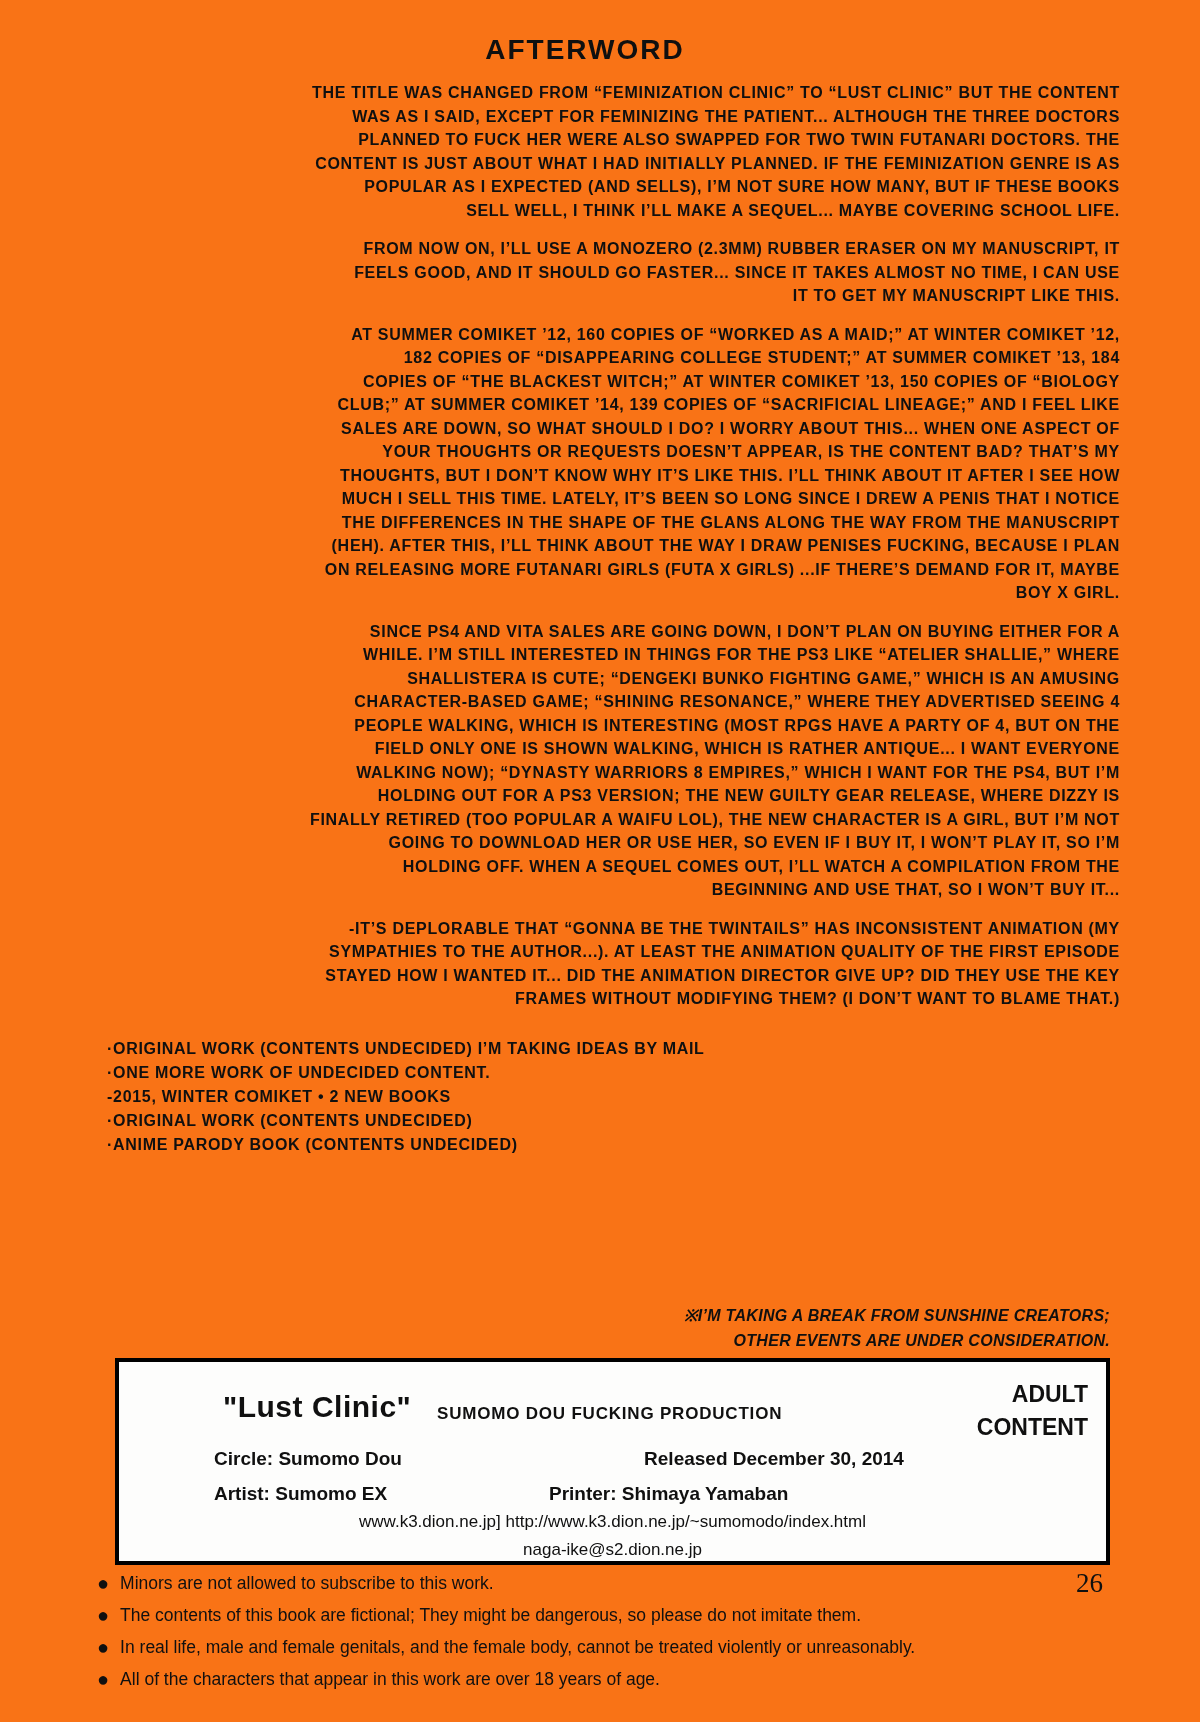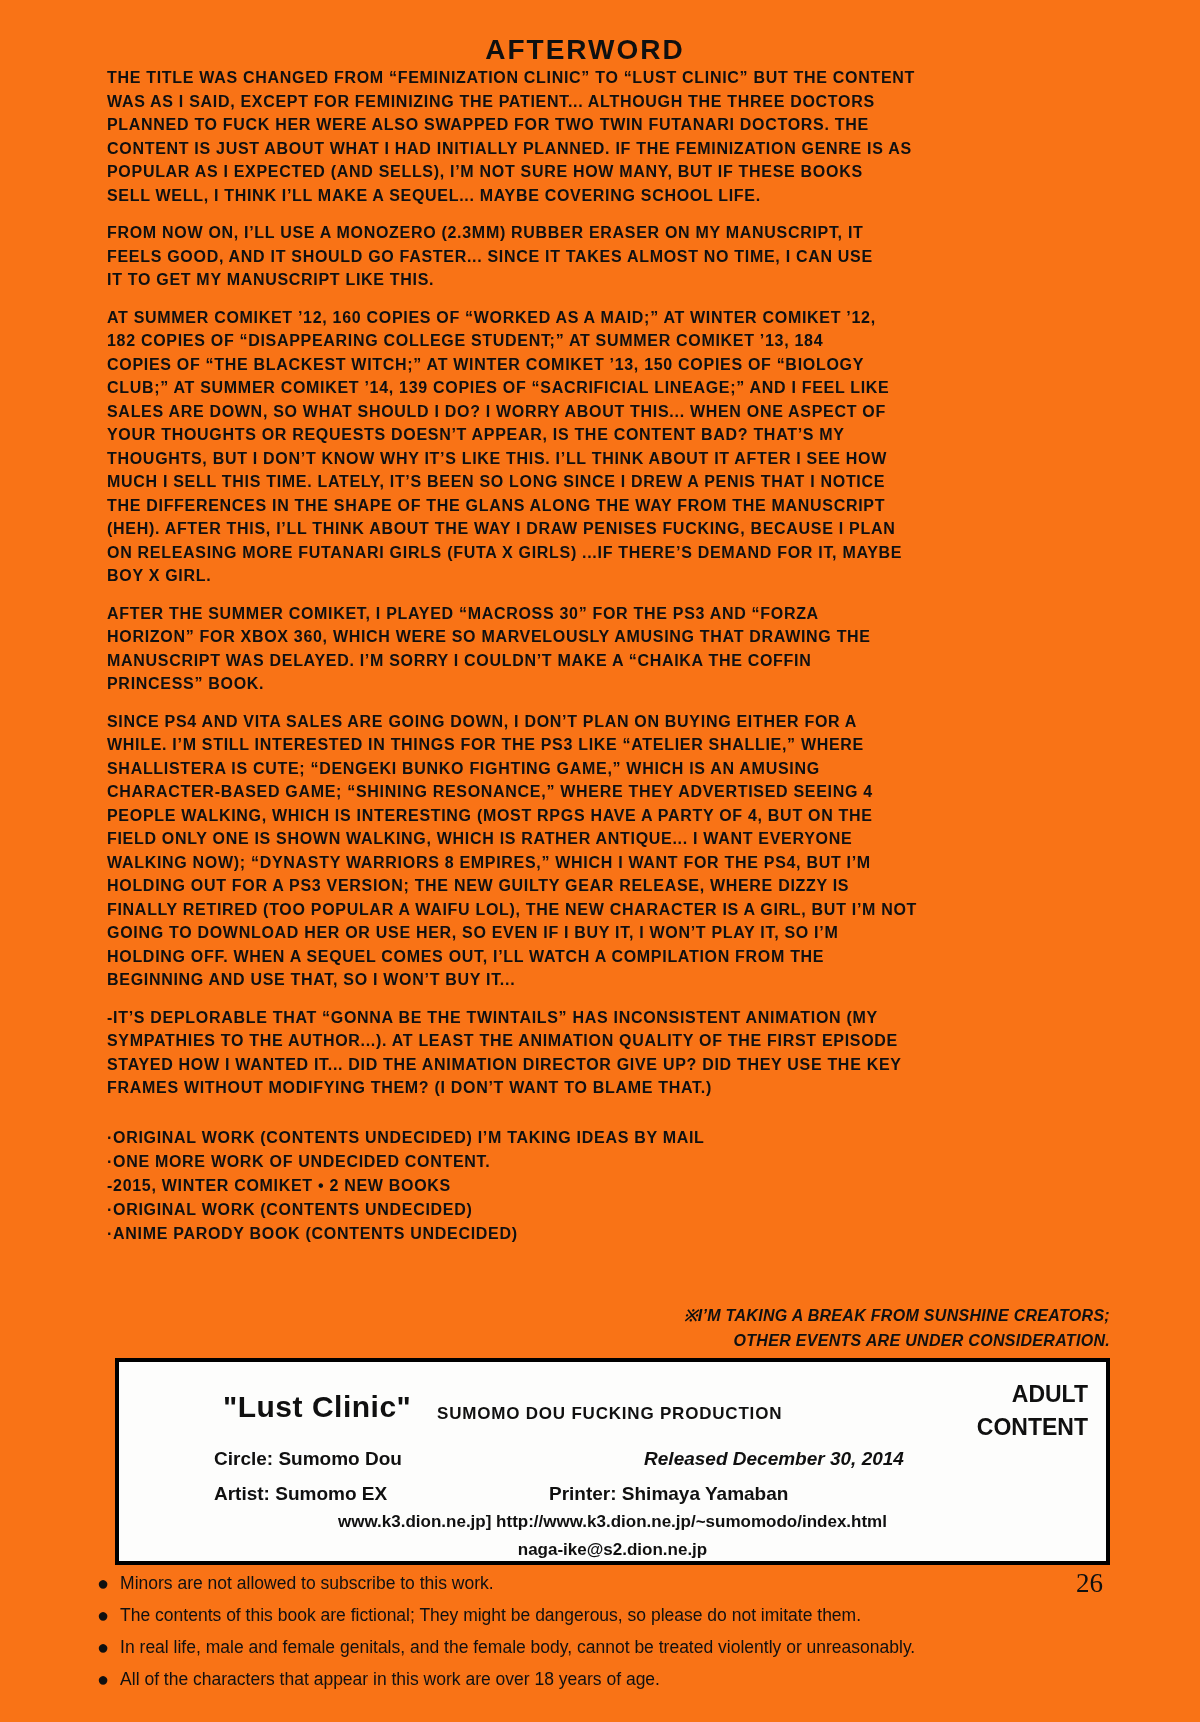--- a/index.html
+++ b/index.html
@@ -15,21 +15,21 @@
   .title {
     position:absolute; top:34px; left:0; width:1170px;
     text-align:center;
     font-size:28px; font-weight:bold; letter-spacing:2px;
   }
   .body {
     position:absolute; top:66px; left:107px; width:1013px;
     font-size:16px; font-weight:bold; line-height:23.5px;
     letter-spacing:0.7px;
   }
-  .para { margin:0 0 14px 0; white-space:pre-line; }
+  .para { margin:15px 0 14px 0; white-space:pre-line;text-align:right; }
   .plans-heading {
     margin:11px 0 0 72px;
     font-size:26px; line-height:34px; letter-spacing:1px;
   }
   .plans-list { margin-top:26px; }
   .plan-line { line-height:24px; white-space:pre; }
   .side-note {
     position:absolute; top:1303px; right:90px;
     text-align:right;
     font-size:16px; font-weight:bold; line-height:25px;
@@ -55,25 +55,25 @@
   }
   .colophon .adult {
     position:absolute; right:18px; top:16px;
     text-align:right;
     font-size:23px; font-weight:bold; line-height:33px;
     white-space:pre-line;
   }
   .colophon .credit { font-size:19px; font-weight:bold; position:absolute; }
   .colophon .circle   { left:95px;  top:86px;  }
   .colophon .artist   { left:95px;  top:121px; }
-  .colophon .released { left:430px; top:86px;  width:450px; text-align:center;font-style:italic; }
+  .colophon .released { left:430px; top:86px;  width:450px; text-align:center; }
   .colophon .printer  { left:430px; top:121px; width:450px; text-align:left; }
   .colophon .url, .colophon .email {
     position:absolute; left:0; right:0; text-align:center;
-    font-size:17px; font-weight:bold;
+    font-size:17px; font-weight:normal;
   }
   .colophon .url   { top:150px; }
   .colophon .email { top:178px; }
   
   .disclaimers { position:absolute; left:97px; top:1572px; width:1000px; }
   .disclaimers .row {
     display:flex; align-items:flex-start; gap:11px;
     margin-bottom:9px;
     font-size:17.5px; line-height:23px; font-weight:normal;
   }
@@ -106,24 +106,20 @@
 COPIES OF “THE BLACKEST WITCH;” AT WINTER COMIKET ’13, 150 COPIES OF “BIOLOGY
 CLUB;” AT SUMMER COMIKET ’14, 139 COPIES OF “SACRIFICIAL LINEAGE;” AND I FEEL LIKE
 SALES ARE DOWN, SO WHAT SHOULD I DO? I WORRY ABOUT THIS... WHEN ONE ASPECT OF
 YOUR THOUGHTS OR REQUESTS DOESN’T APPEAR, IS THE CONTENT BAD? THAT’S MY
 THOUGHTS, BUT I DON’T KNOW WHY IT’S LIKE THIS. I’LL THINK ABOUT IT AFTER I SEE HOW
 MUCH I SELL THIS TIME. LATELY, IT’S BEEN SO LONG SINCE I DREW A PENIS THAT I NOTICE
 THE DIFFERENCES IN THE SHAPE OF THE GLANS ALONG THE WAY FROM THE MANUSCRIPT
 (HEH). AFTER THIS, I’LL THINK ABOUT THE WAY I DRAW PENISES FUCKING, BECAUSE I PLAN
 ON RELEASING MORE FUTANARI GIRLS (FUTA X GIRLS) ...IF THERE’S DEMAND FOR IT, MAYBE
 BOY X GIRL.</p>
-    <p class="para">AFTER THE SUMMER COMIKET, I PLAYED “MACROSS 30” FOR THE PS3 AND “FORZA
-HORIZON” FOR XBOX 360, WHICH WERE SO MARVELOUSLY AMUSING THAT DRAWING THE
-MANUSCRIPT WAS DELAYED. I’M SORRY I COULDN’T MAKE A “CHAIKA THE COFFIN
-PRINCESS” BOOK.</p>
     <p class="para">SINCE PS4 AND VITA SALES ARE GOING DOWN, I DON’T PLAN ON BUYING EITHER FOR A
 WHILE. I’M STILL INTERESTED IN THINGS FOR THE PS3 LIKE “ATELIER SHALLIE,” WHERE
 SHALLISTERA IS CUTE; “DENGEKI BUNKO FIGHTING GAME,” WHICH IS AN AMUSING
 CHARACTER-BASED GAME; “SHINING RESONANCE,” WHERE THEY ADVERTISED SEEING 4
 PEOPLE WALKING, WHICH IS INTERESTING (MOST RPGS HAVE A PARTY OF 4, BUT ON THE
 FIELD ONLY ONE IS SHOWN WALKING, WHICH IS RATHER ANTIQUE... I WANT EVERYONE
 WALKING NOW); “DYNASTY WARRIORS 8 EMPIRES,” WHICH I WANT FOR THE PS4, BUT I’M
 HOLDING OUT FOR A PS3 VERSION; THE NEW GUILTY GEAR RELEASE, WHERE DIZZY IS
 FINALLY RETIRED (TOO POPULAR A WAIFU LOL), THE NEW CHARACTER IS A GIRL, BUT I’M NOT
 GOING TO DOWNLOAD HER OR USE HER, SO EVEN IF I BUY IT, I WON’T PLAY IT, SO I’M

